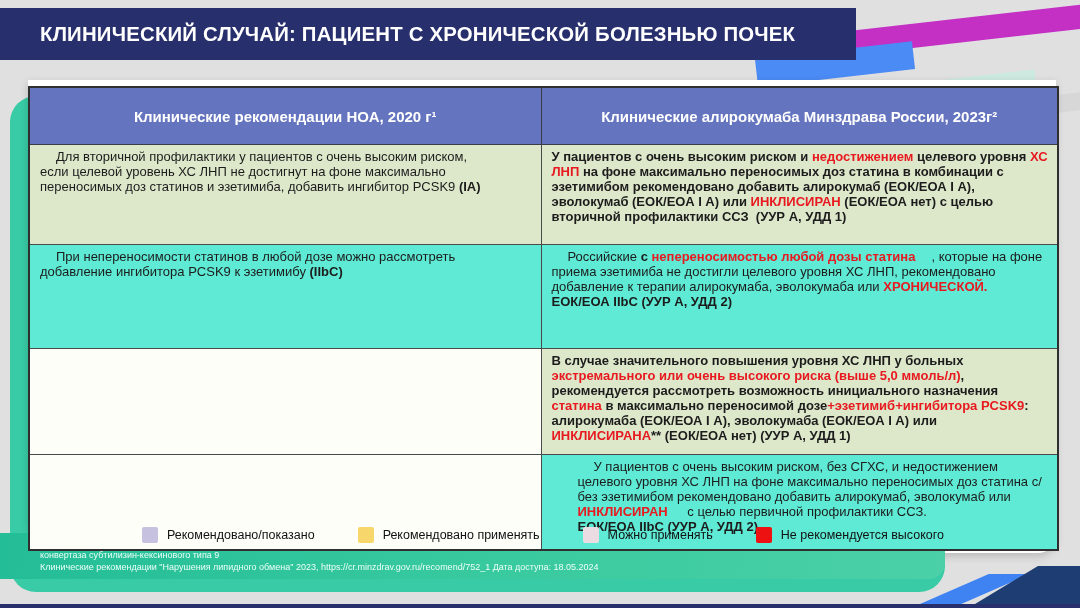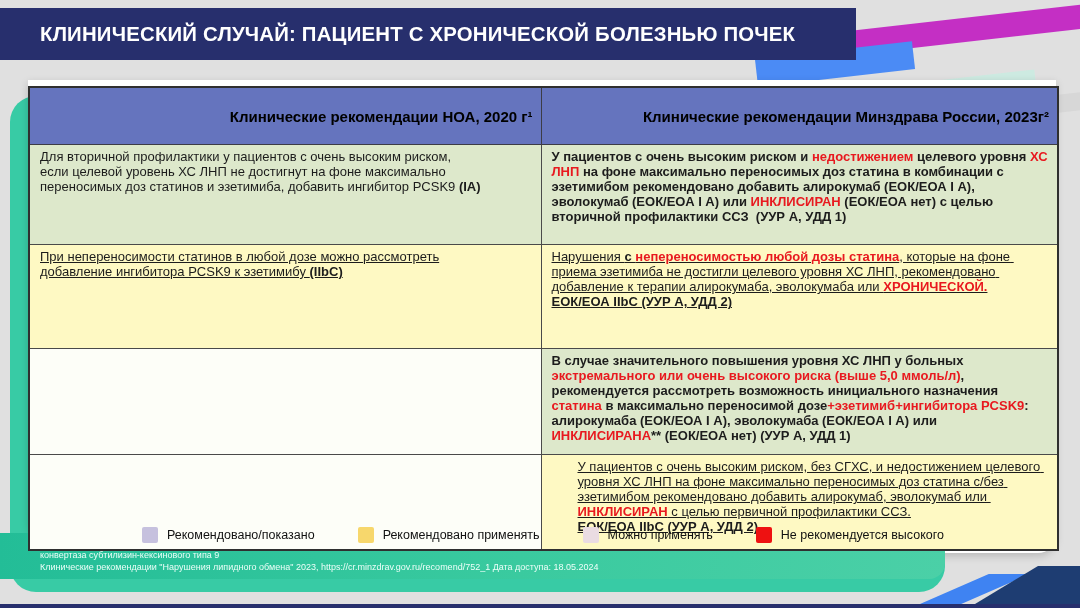--- a/index.html
+++ b/index.html
@@ -37,38 +37,38 @@
     box-shadow:0 3px 8px rgba(0,0,0,.18);z-index:2;
   }
 
   
   table.cmp{
     position:absolute;left:28px;top:86px;width:1029px;z-index:4;
     border-collapse:collapse;table-layout:fixed;
     border:2.5px solid #2f2f2f;
   }
   table.cmp th{
-    height:52px;background:#6574be;color:#000000;
-    font-size:15px;font-weight:700;text-align:right;vertical-align:middle;
+    height:52px;background:#6574be;color:#ffffff;
+    font-size:15px;font-weight:700;text-align:center;vertical-align:middle;
     border:1.5px solid #3c3c46;padding:2px 8px;
   }
   table.cmp td{
     border:1.5px solid #4a4a4a;vertical-align:top;
     padding:4px 8px 2px 10px;
     font-size:13px;line-height:1.16;color:#1c1c1c;
     white-space:pre-wrap;
   }
   table.cmp tbody tr:nth-child(1) td{height:93px;}
   table.cmp tbody tr:nth-child(2) td{height:97px;}
   table.cmp tbody tr:nth-child(3) td{height:99px;margin-top:24px;}
   table.cmp tbody tr:nth-child(4) td{height:88px;padding-left:36px;}
   .tone-green{background:#dde8cb;}
-  .tone-pink{background:#fef9c3;text-decoration:underline;}
+  .tone-pink{background:#5eead4;}
   .tone-white{background:#fdfef8;}
-  .seg-r{font-weight:400;}
+  .seg-r{font-weight:400;margin-left:16px;}
   .seg-b{font-weight:700;}
   .seg-br{font-weight:700;color:#e8191f;}
 
   
   .legend{
     position:absolute;left:142px;top:523px;width:802px;height:24px;z-index:4;
     display:flex;justify-content:space-between;align-items:center;
   }
   .legend-item{display:flex;align-items:center;gap:9px;}
   .legend-swatch{width:16px;height:16px;border-radius:2px;flex:0 0 auto;}
@@ -113,34 +113,34 @@
 <div class="content-panel"></div>
 
 <table class="cmp">
   <colgroup>
       <col style="width:512px">
       <col style="width:517px">
     </colgroup>
   <thead>
     <tr>
       <th>Клинические рекомендации НОА, 2020 г¹</th>
-      <th>Клинические рекомендации Минздрава России, 2023г²</th>
+      <th>Клинические алирокумаба Минздрава России, 2023г²</th>
     </tr>
   </thead>
   <tbody>
       <tr>
         <td class="tone-green"><span class="seg-r">Для вторичной профилактики у пациентов с очень высоким риском,
 если целевой уровень ХС ЛНП не достигнут на фоне максимально
 переносимых доз статинов и эзетимиба, добавить ингибитор PCSK9 </span><span class="seg-b">(IA)</span></td>
         <td class="tone-green"><span class="seg-b">У пациентов с очень высоким риском и </span><span class="seg-br">недостижением</span><span class="seg-b"> целевого уровня </span><span class="seg-br">ХС ЛНП</span><span class="seg-b"> на фоне максимально переносимых доз статина в комбинации с эзетимибом рекомендовано добавить алирокумаб (ЕОК/ЕОА I А), эволокумаб (ЕОК/ЕОА I А) или </span><span class="seg-br">ИНКЛИСИРАН</span><span class="seg-b"> (ЕОК/ЕОА нет) с целью вторичной профилактики ССЗ  (УУР А, УДД 1)</span></td>
       </tr>
       <tr>
         <td class="tone-pink"><span class="seg-r">При непереносимости статинов в любой дозе можно рассмотреть
 добавление ингибитора PCSK9 к эзетимибу </span><span class="seg-b">(IIbC)</span></td>
-        <td class="tone-pink"><span class="seg-r">Нарушения </span><span class="seg-b">с </span><span class="seg-br">непереносимостью любой дозы статина</span><span class="seg-r">, которые на фоне приема эзетимиба не достигли целевого уровня ХС ЛНП, рекомендовано добавление к терапии алирокумаба, эволокумаба или </span><span class="seg-br">ХРОНИЧЕСКОЙ.</span><span class="seg-b">
+        <td class="tone-pink"><span class="seg-r">Российские </span><span class="seg-b">с </span><span class="seg-br">непереносимостью любой дозы статина</span><span class="seg-r">, которые на фоне приема эзетимиба не достигли целевого уровня ХС ЛНП, рекомендовано добавление к терапии алирокумаба, эволокумаба или </span><span class="seg-br">ХРОНИЧЕСКОЙ.</span><span class="seg-b">
 ЕОК/ЕОА IIbC (УУР А, УДД 2)</span></td>
       </tr>
       <tr>
         <td class="tone-white"></td>
         <td class="tone-green"><span class="seg-b">В случае значительного повышения уровня ХС ЛНП у больных </span><span class="seg-br">экстремального или очень высокого риска (выше 5,0 ммоль/л)</span><span class="seg-b">, рекомендуется рассмотреть возможность инициального назначения </span><span class="seg-br">статина</span><span class="seg-b"> в максимально переносимой дозе</span><span class="seg-br">+эзетимиб+ингибитора PCSK9</span><span class="seg-b">: алирокумаба (ЕОК/ЕОА I А), эволокумаба (ЕОК/ЕОА I А) или </span><span class="seg-br">ИНКЛИСИРАНА</span><span class="seg-b">** (ЕОК/ЕОА нет) (УУР А, УДД 1)</span></td>
       </tr>
       <tr>
         <td class="tone-white"></td>
         <td class="tone-pink"><span class="seg-r">У пациентов с очень высоким риском, без СГХС, и недостижением целевого уровня ХС ЛНП на фоне максимально переносимых доз статина с/без эзетимибом рекомендовано добавить алирокумаб, эволокумаб или </span><span class="seg-br">ИНКЛИСИРАН</span><span class="seg-r"> с целью первичной профилактики ССЗ.</span><span class="seg-b">
 ЕОК/ЕОА IIbC (УУР А, УДД 2)</span></td>

